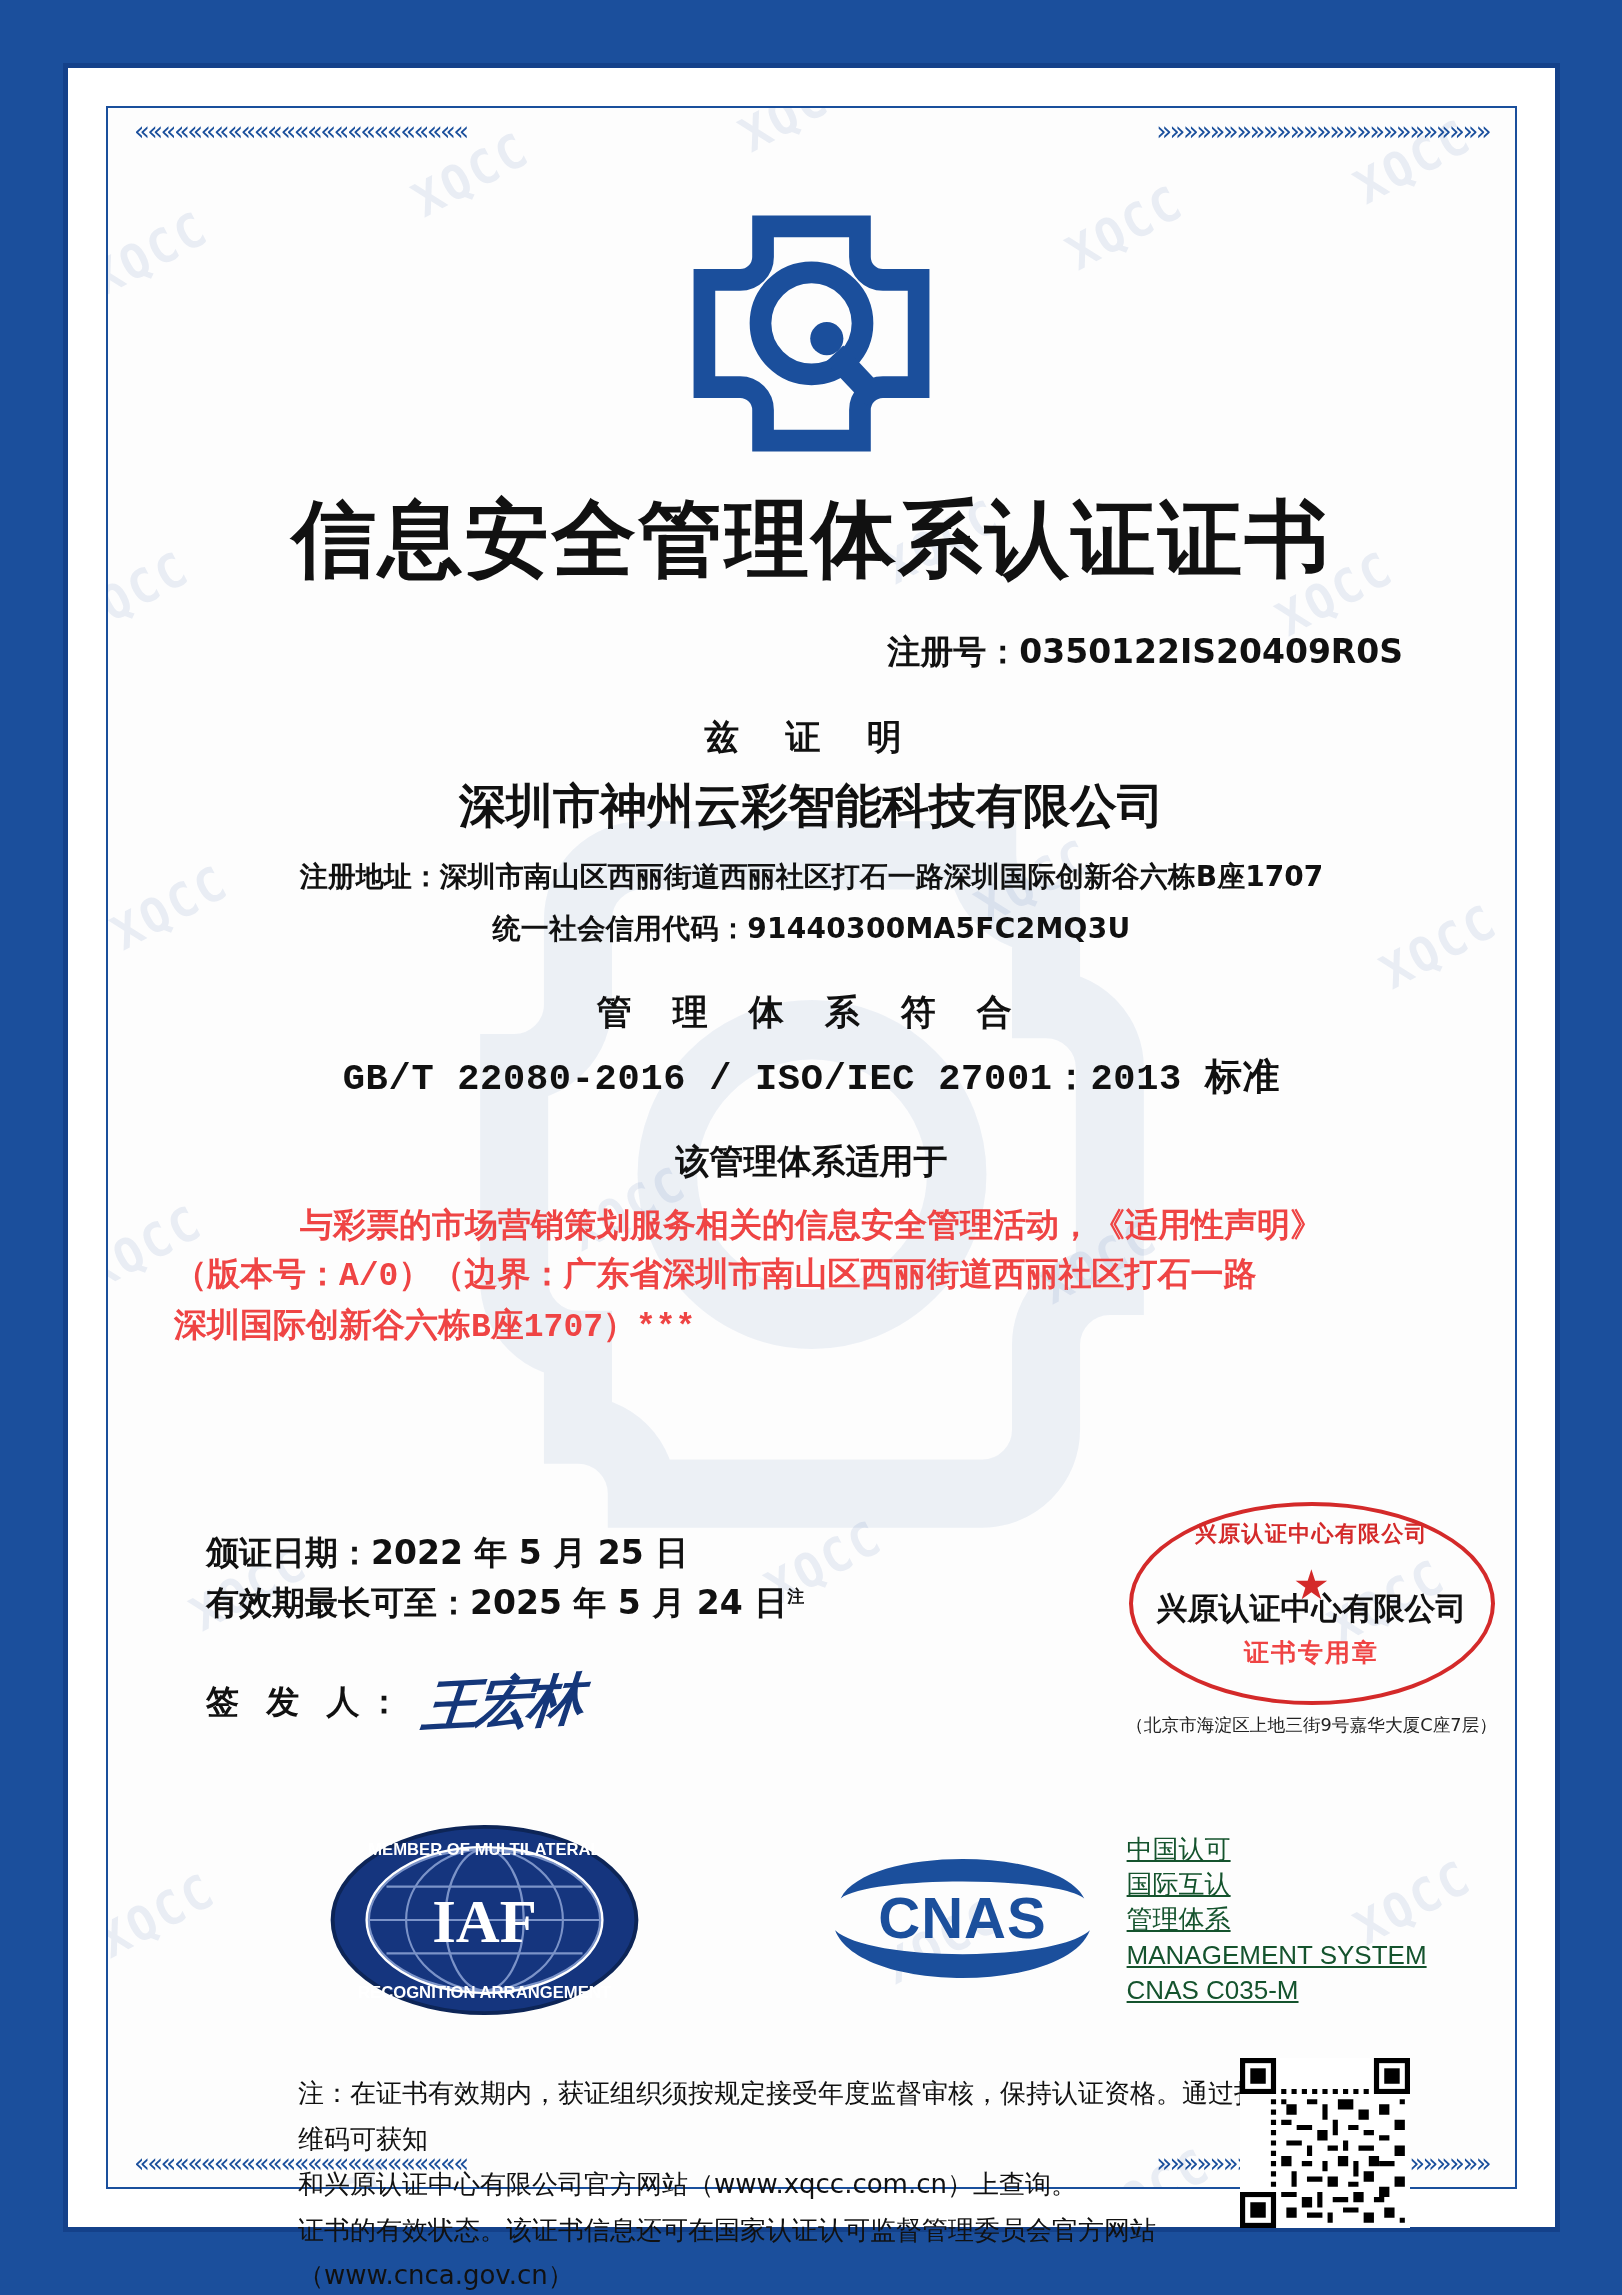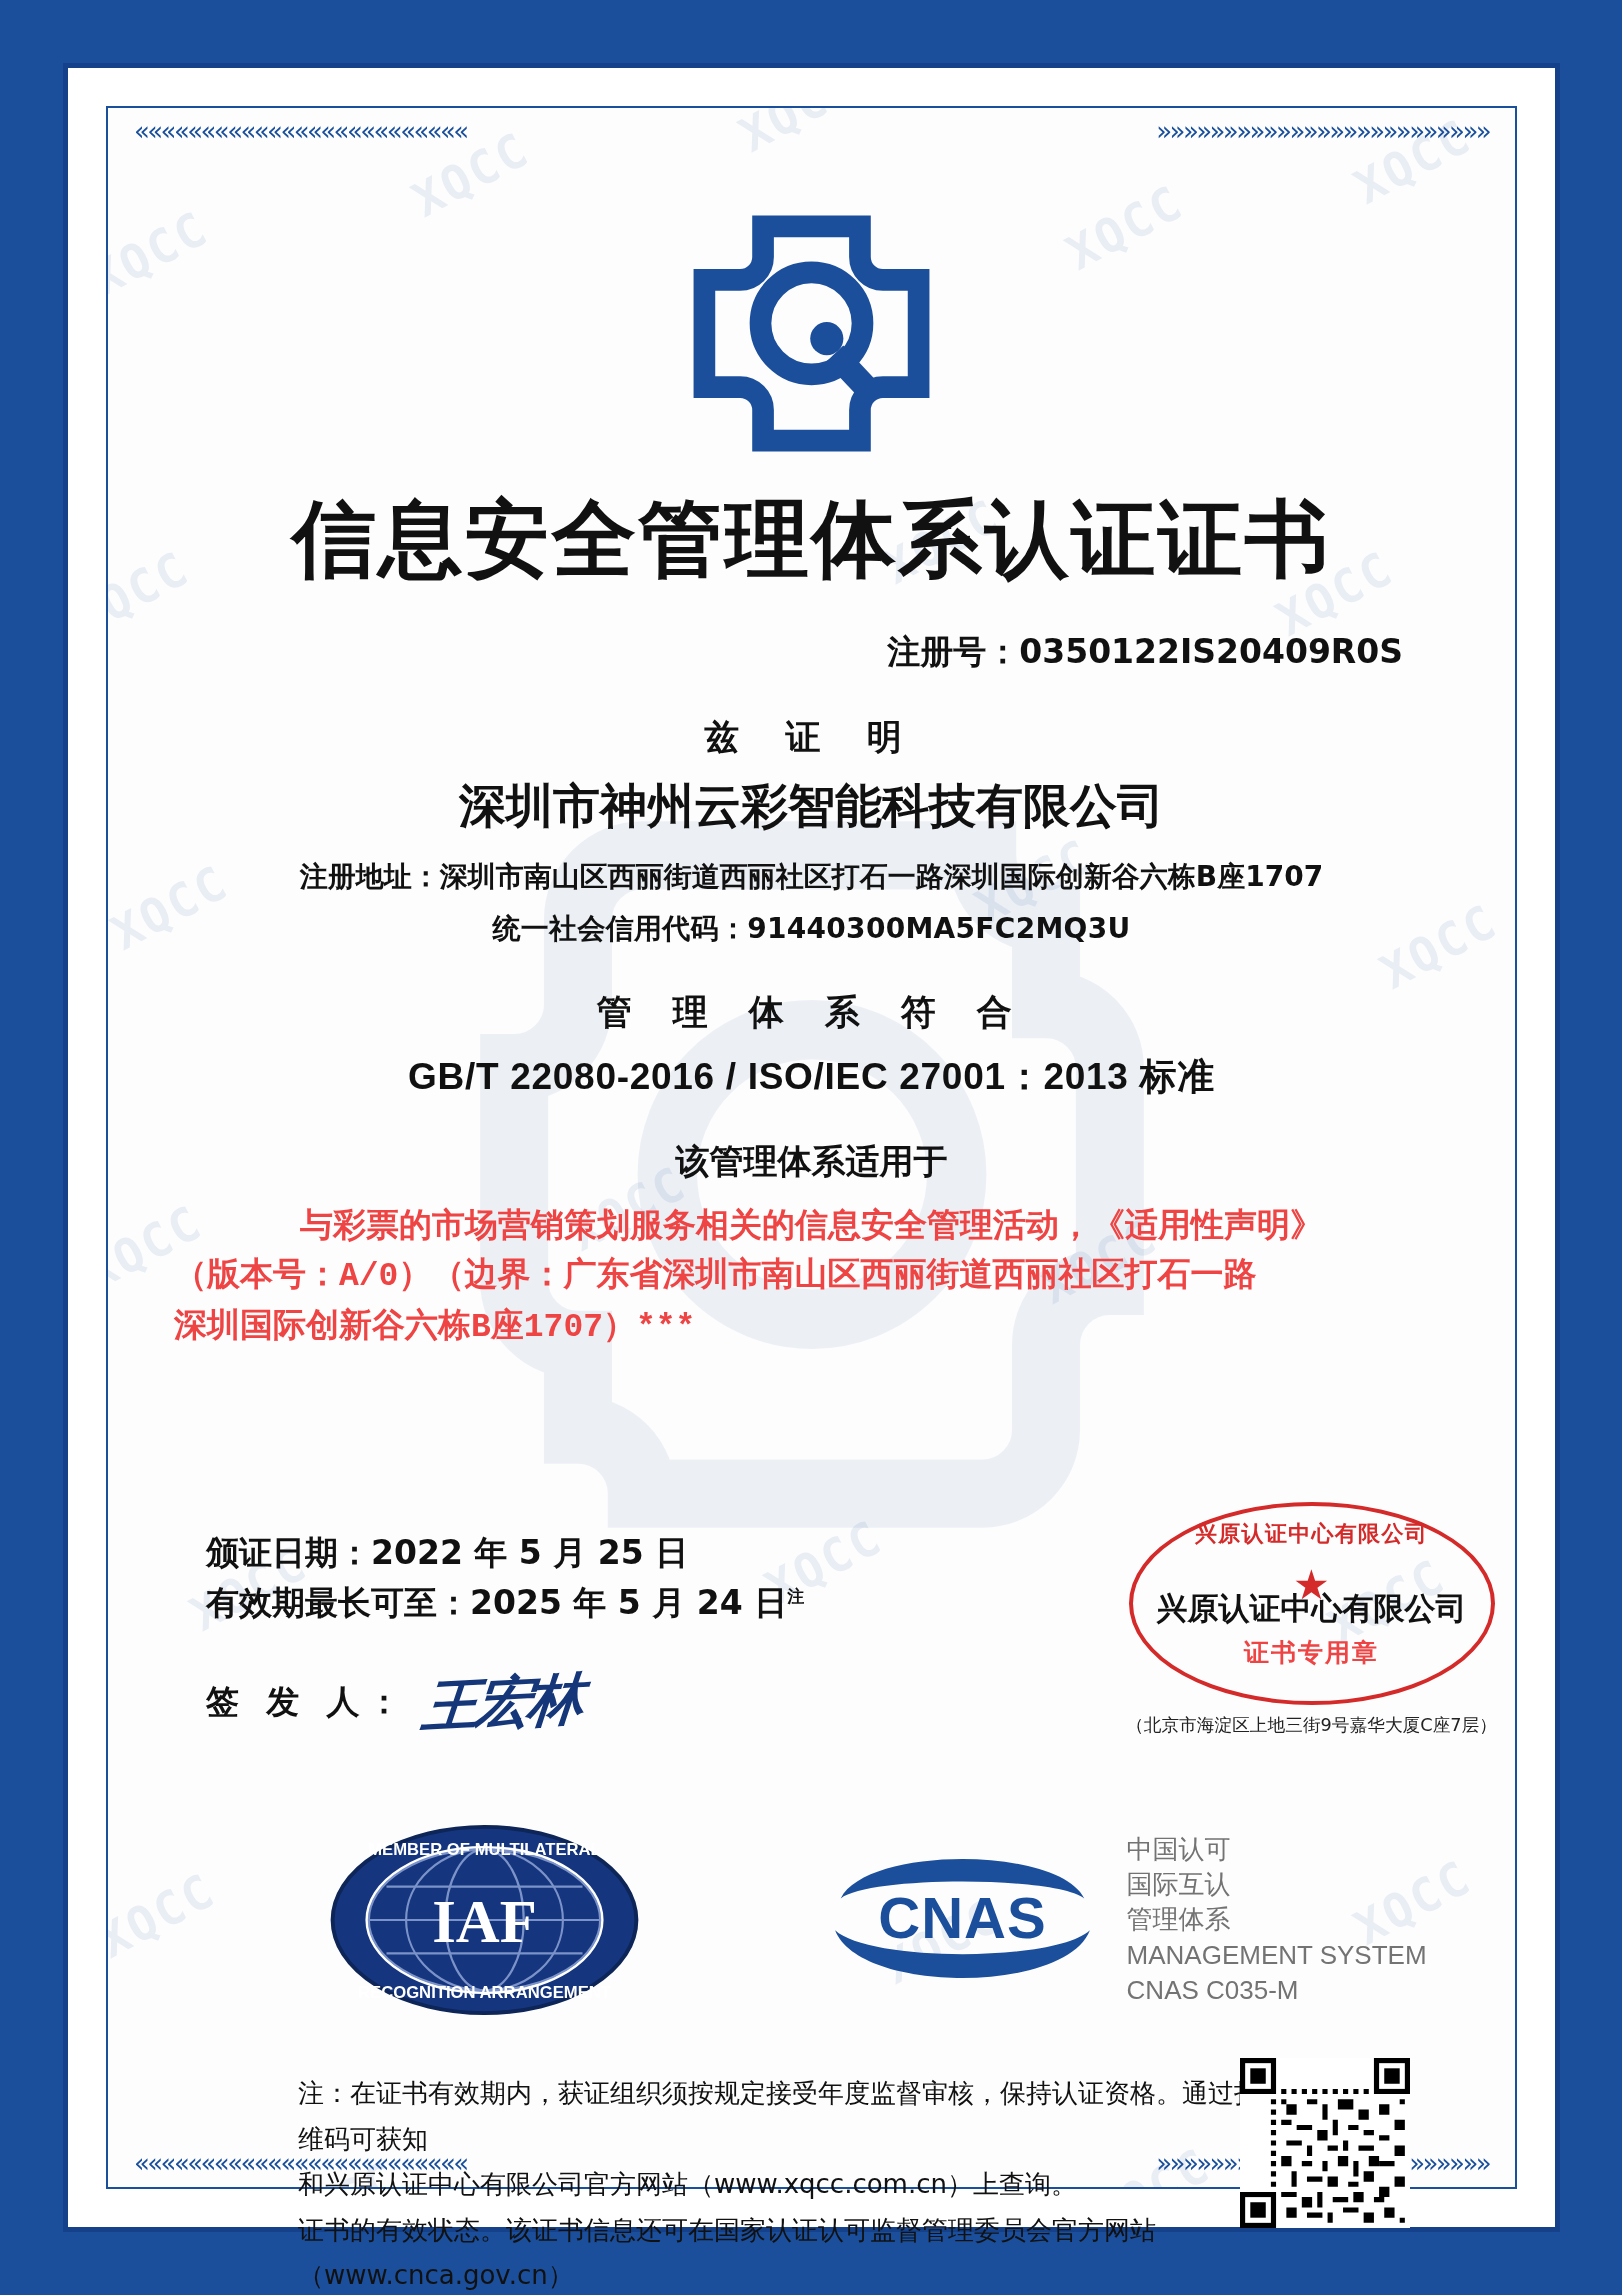--- a/index.html
+++ b/index.html
@@ -162,21 +162,21 @@
     color: #111;
     font-family: "DejaVu Sans", sans-serif;
   }
   .standard {
     margin-top: 15.7px;
     text-align: center;
     font-size: 37px;
     font-weight: bold;
     color: #111;
     letter-spacing: 0.7px;
-    font-family: Liberation Sans, sans-serif;
+    font-family: Liberation Mono, monospace;
   }
 
   .scope-head {
     margin-top: 37px;
     text-align: center;
     font-size: 34px;
     font-weight: bold;
     color: #111;
     font-family: "DejaVu Sans", sans-serif;
   }
@@ -295,22 +295,23 @@
     top: 1714px;
     display: flex;
     align-items: center;
   }
   .iaf-logo { width: 321px; height: 196px; }
   .cnas-logo { width: 281px; height: 164px; margin-left: 177px; }
   .cnas-text {
     margin-left: 23.6px;
     font-size: 26px;
     line-height: 1.35;
-    color: #737373;
-    font-family: "DejaVu Sans", sans-serif;
+    color: #14532d;
+    font-family: "DejaVu Sans", sans-serif;
+    text-decoration: underline;
   }
   .cnas-text .en { font-family: "Liberation Sans", sans-serif; }
 
   
   .footer-note {
     position: absolute;
     left: 190px;
     top: 1963px;
     width: 1021px;
     font-size: 26px;

